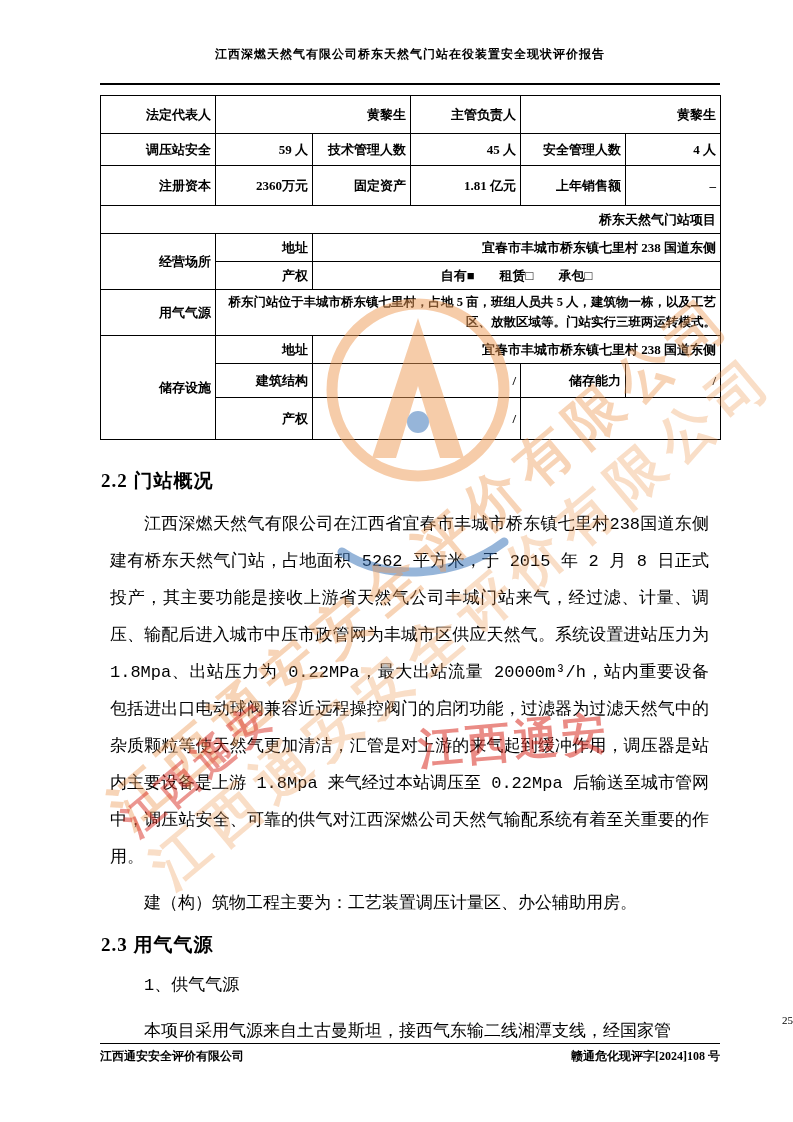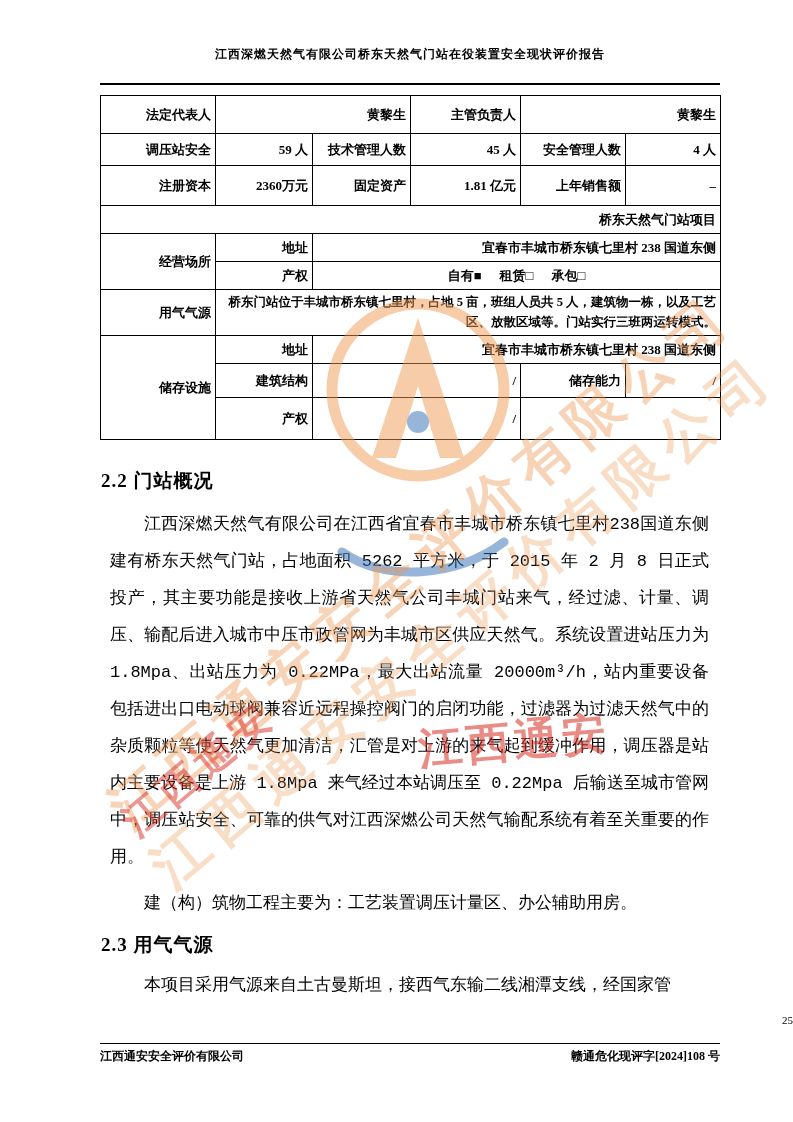--- a/index.html
+++ b/index.html
@@ -39,21 +39,21 @@
     font-size: 13px; font-weight: 600;
   }
   table.info td {
     border: 1px solid #000;
     text-align: right; vertical-align: middle;
     padding: 2px 4px;
     overflow: hidden;
   }
   td.addr { text-align: left; padding-left: 8px; }
   td.overview { text-align: justify; font-size: 12.5px; line-height: 1.55; padding: 3px 6px; }
-  .own-row { display: flex; justify-content: center; gap: 18px; }
+  .own-row { display: flex; justify-content: center; gap: 25px; }
 
   
   .content { position: absolute; top: 468px; left: 101px; width: 617px; }
   .sec-title { font-size: 19px; font-weight: bold; margin: 0 0 12px 0; letter-spacing: 1px; }
   .sec-title.second { margin: 10px 0 0 0; }
   .body-para {
     font-size: 17px; line-height: 37px;
     text-align: justify; text-indent: 2em; margin: 9px; font-family: Liberation Mono, monospace;
   }
 
@@ -166,20 +166,21 @@
       <td colspan="2"></td>
     </tr>
   </tbody>
     </table>
 
   <div class="content">
     <h2 class="sec-title">2.2 门站概况</h2>
     <p class="body-para">江西深燃天然气有限公司在江西省宜春市丰城市桥东镇七里村238国道东侧建有桥东天然气门站，占地面积 5262 平方米，于 2015 年 2 月 8 日正式投产，其主要功能是接收上游省天然气公司丰城门站来气，经过滤、计量、调压、输配后进入城市中压市政管网为丰城市区供应天然气。系统设置进站压力为 1.8Mpa、出站压力为 0.22MPa，最大出站流量 20000m³/h，站内重要设备包括进出口电动球阀兼容近远程操控阀门的启闭功能，过滤器为过滤天然气中的杂质颗粒等使天然气更加清洁，汇管是对上游的来气起到缓冲作用，调压器是站内主要设备是上游 1.8Mpa 来气经过本站调压至 0.22Mpa 后输送至城市管网中，调压站安全、可靠的供气对江西深燃公司天然气输配系统有着至关重要的作用。</p>
     <p class="body-para">建（构）筑物工程主要为：工艺装置调压计量区、办公辅助用房。</p>
     <h2 class="sec-title second">2.3 用气气源</h2>
+    <p class="body-para">1、供气气源</p>
     <p class="body-para">本项目采用气源来自土古曼斯坦，接西气东输二线湘潭支线，经国家管</p>
   </div>
 
   <div class="page-num">25</div>
   <div class="footer">
     <span>江西通安安全评价有限公司</span>
     <span>赣通危化现评字[2024]108 号</span>
   </div>
 
   <div class="watermark">

